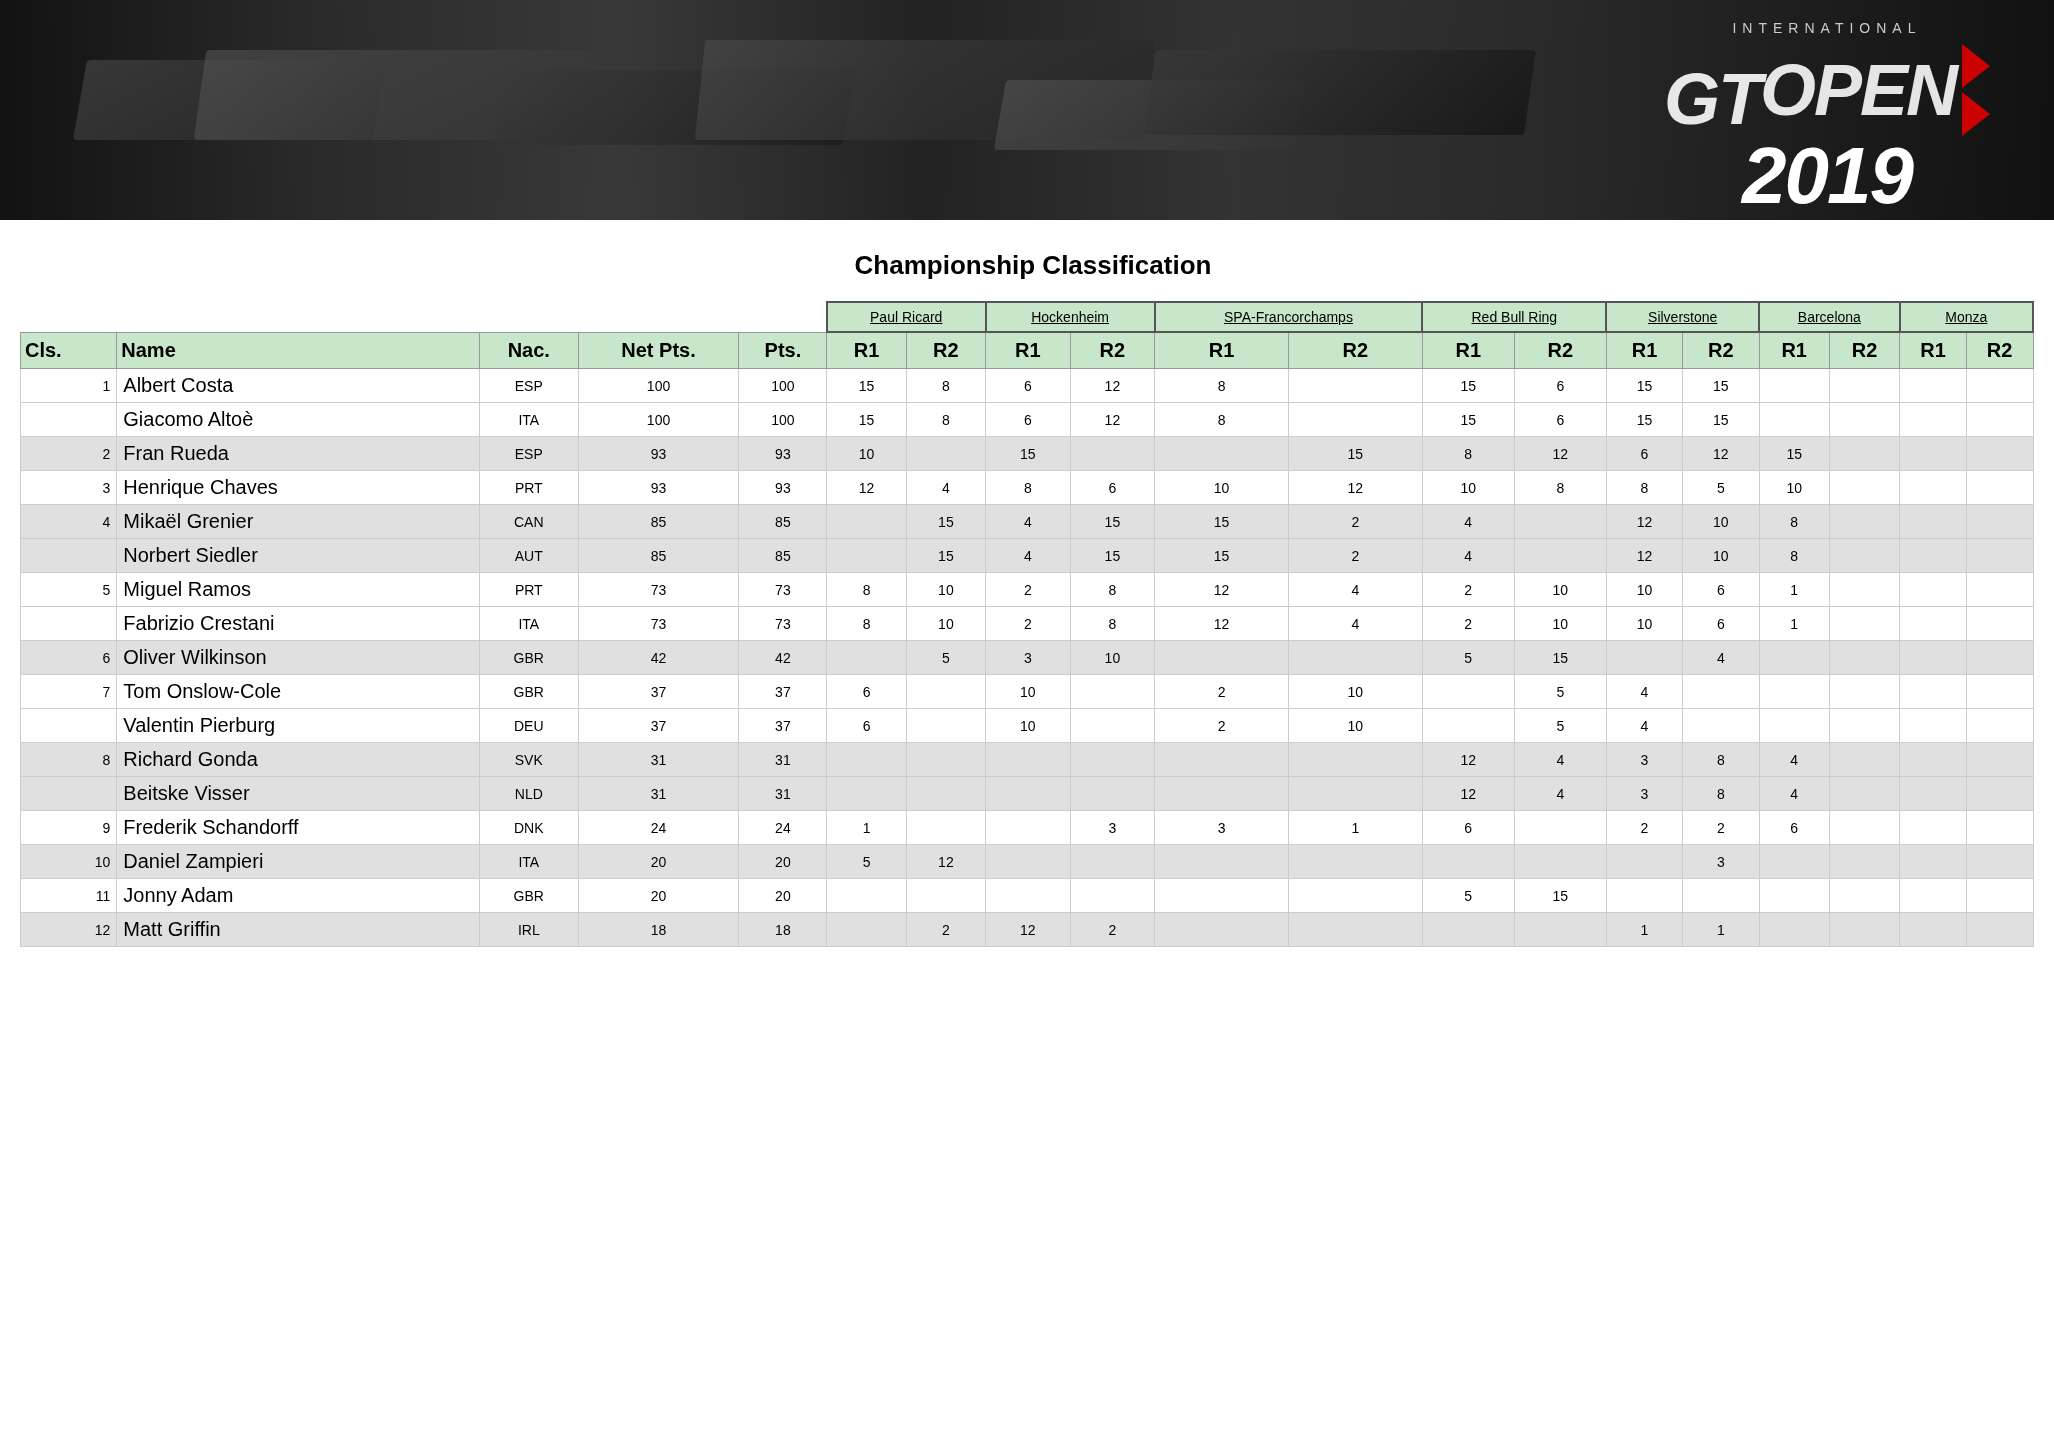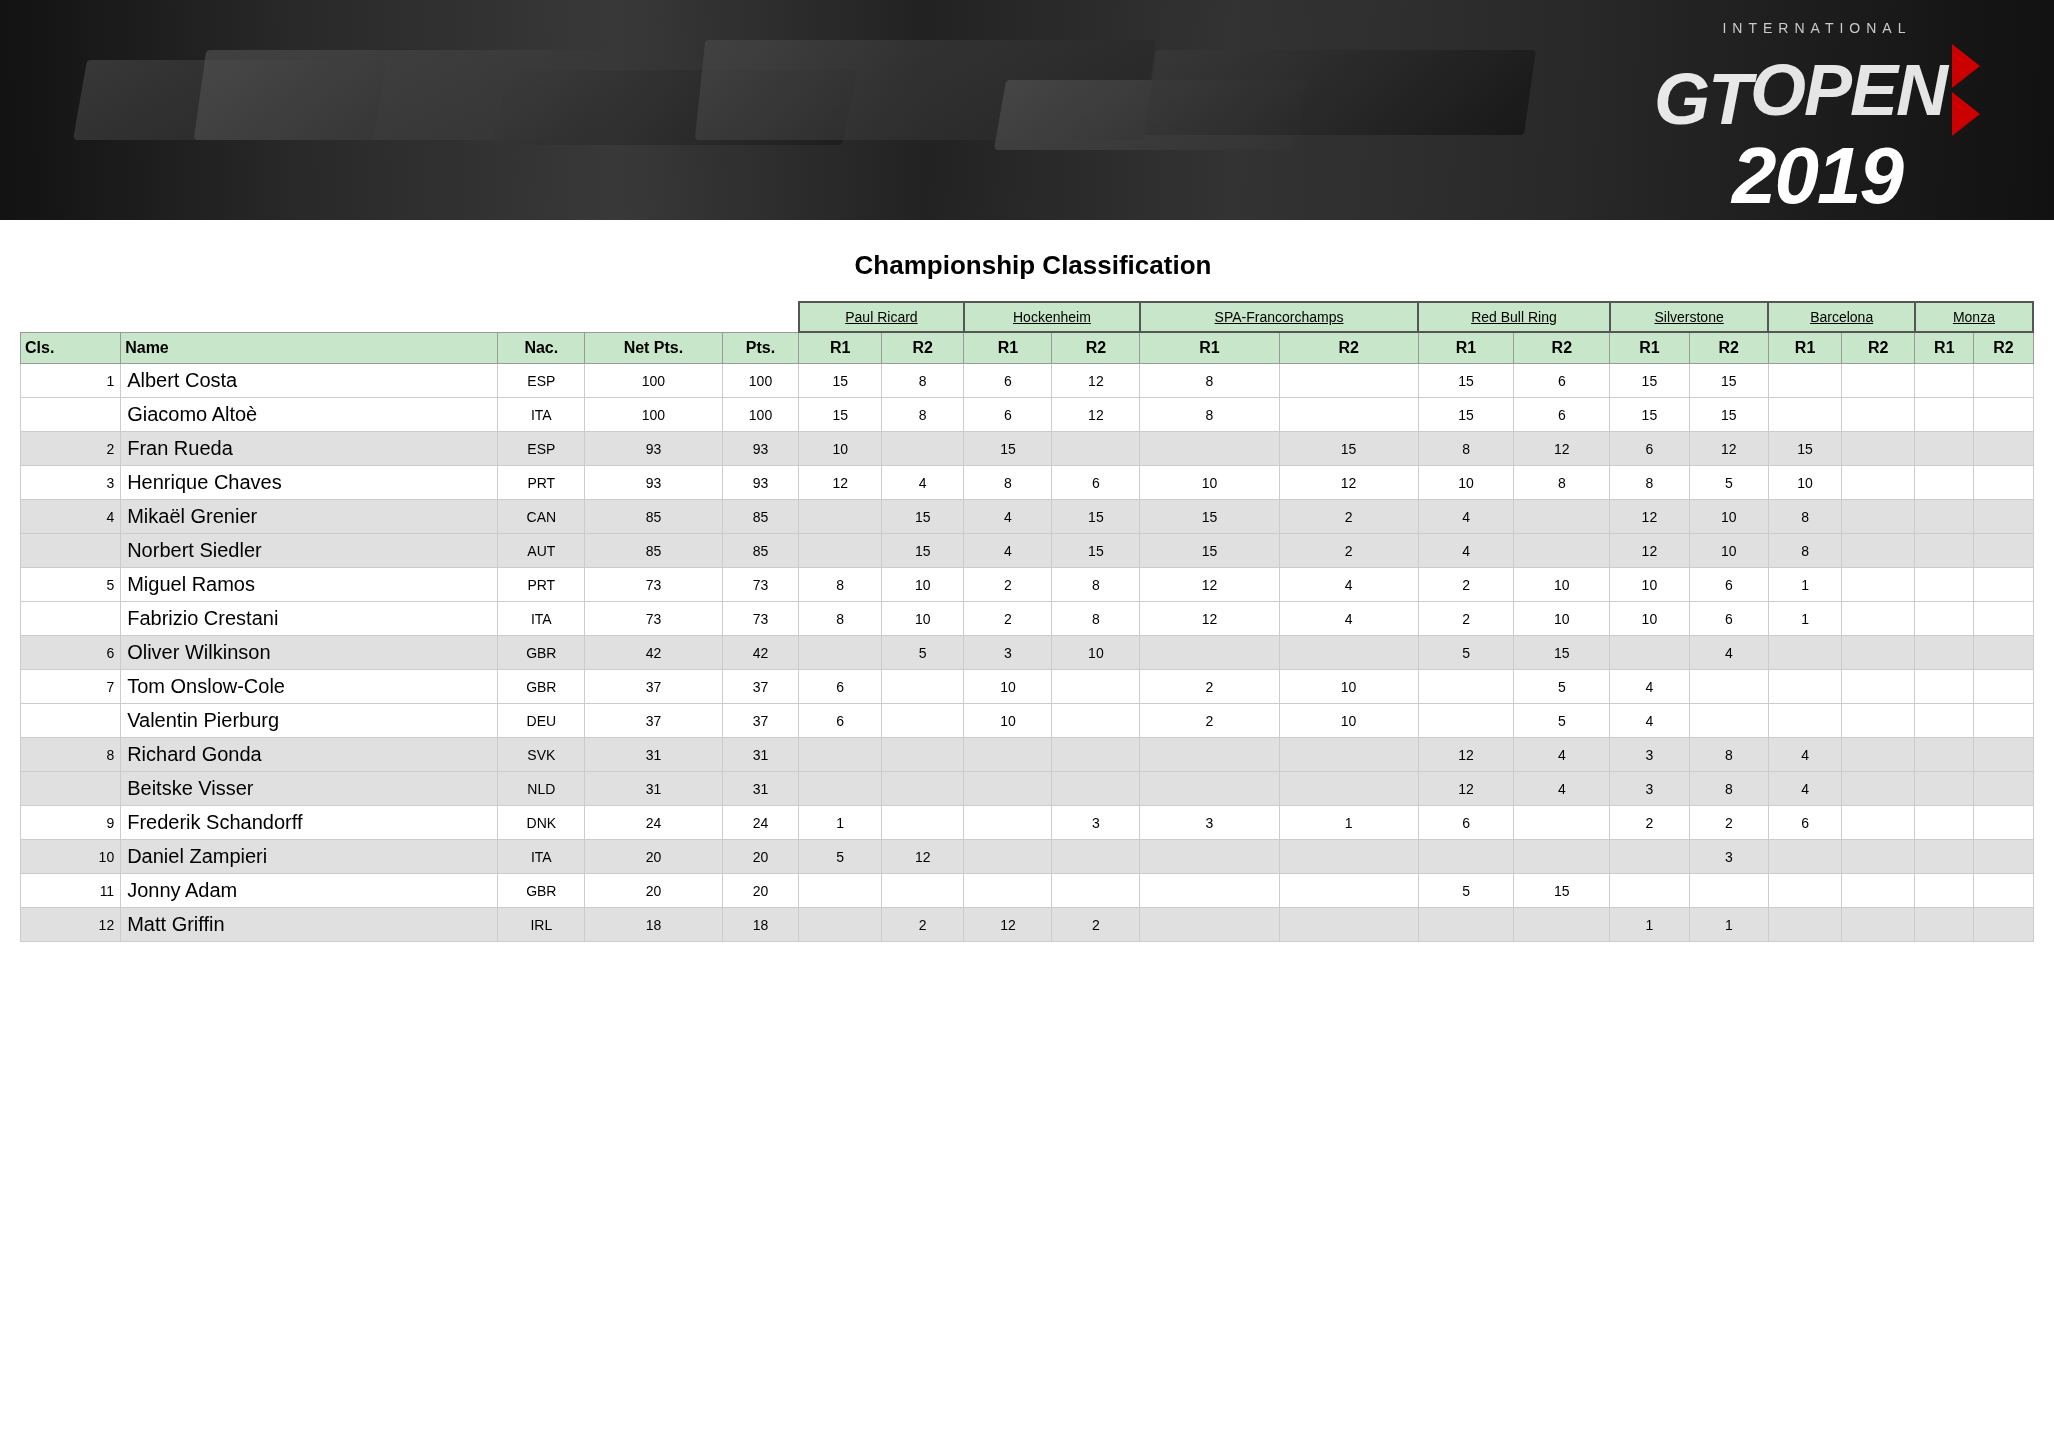--- a/index.html
+++ b/index.html
@@ -15,21 +15,21 @@
     .header-bg {
       width: 100%;
       height: 100%;
       background: linear-gradient(135deg, #2a2a2a 0%, #1a1a1a 30%, #333 60%, #111 100%);
       display: flex;
       align-items: center;
       justify-content: center;
     }
     .logo-area {
       position: absolute;
-      right: 74px;
+      right: 64px;
       top: 20px;
       text-align: center;
     }
     .logo-international {
       color: #ccc;
       font-size: 14px;
       letter-spacing: 6px;
       text-transform: uppercase;
       margin-bottom: 4px;
     }
@@ -113,21 +113,21 @@
       border: none;
     }
 
     
     .col-header th {
       background: #c8e6c9;
       border: 1px solid #999;
       text-align: center;
       font-weight: bold;
       padding: 6px 4px;
-      font-size: 16px;
+      font-size: 20px;
     }
     .col-header th.main-col {
       background: #c8e6c9;
       text-align: left;
       border: 1px solid #999;
     }
 
     
     tbody tr.row-white td {
       background: #fff;

